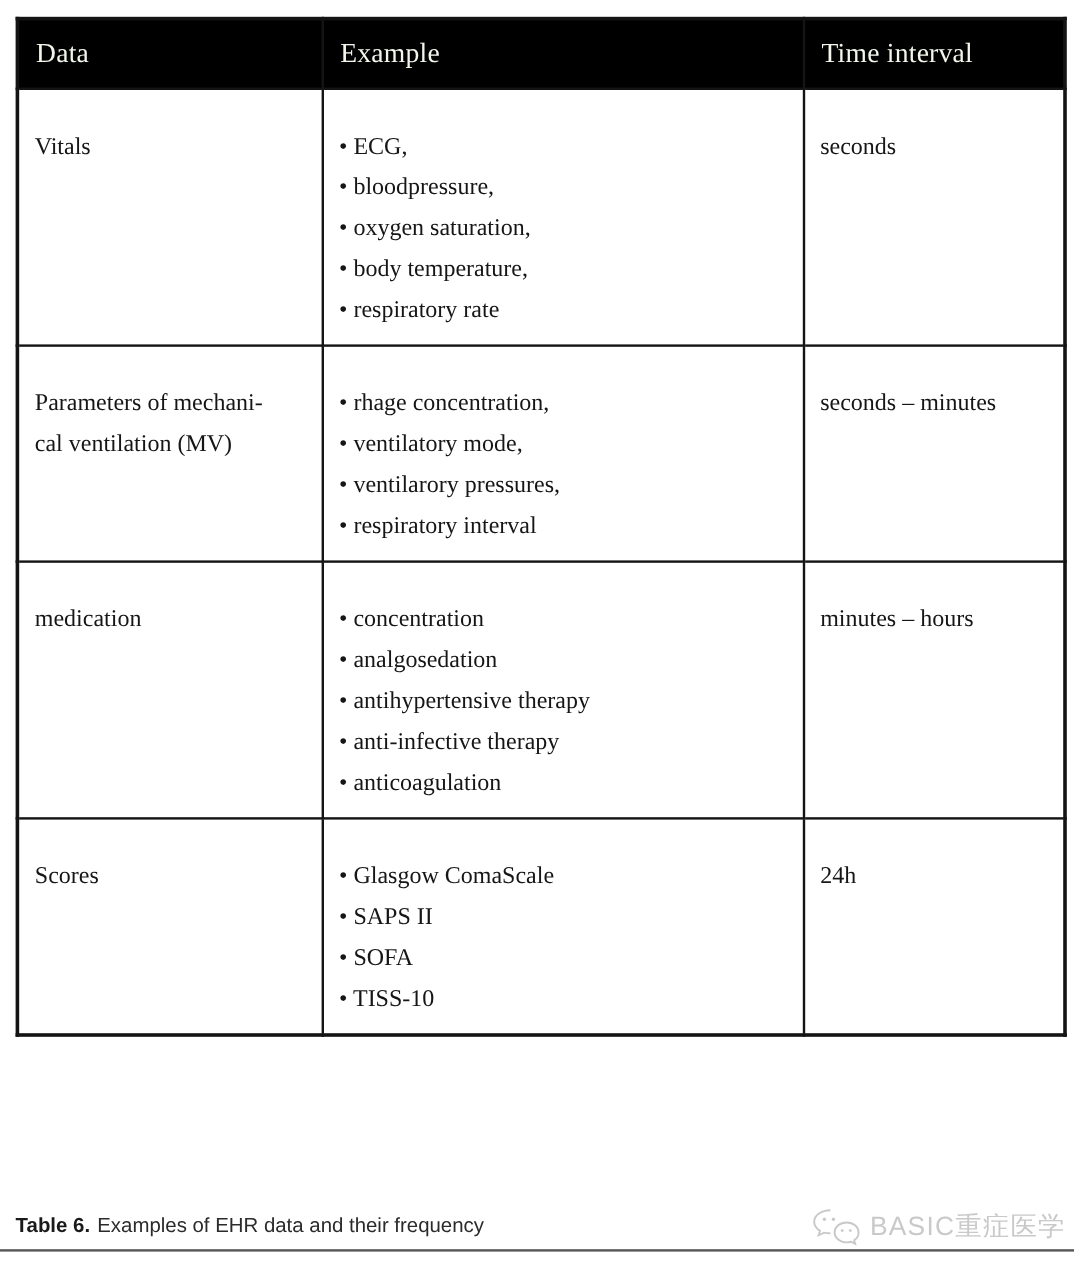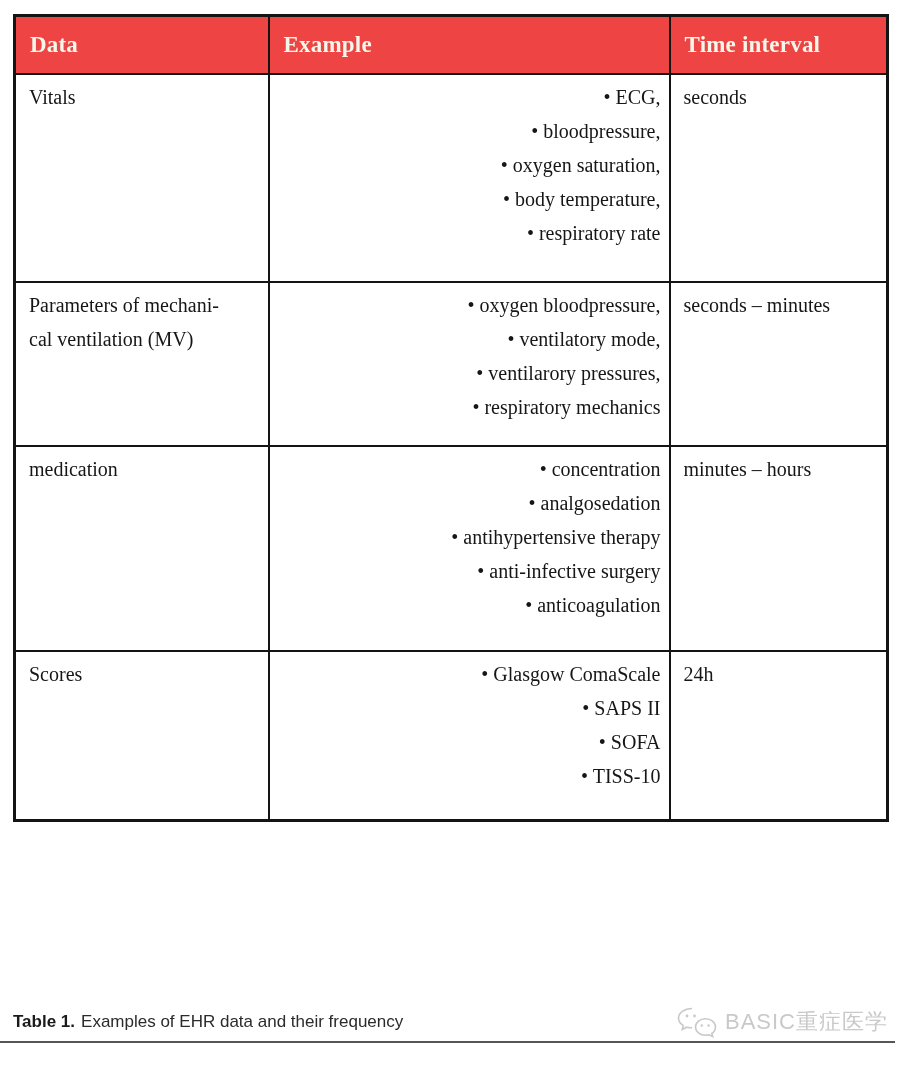--- a/index.html
+++ b/index.html
@@ -22,42 +22,42 @@
     width: 873px;
     border-collapse: collapse;
     table-layout: fixed;
     border: 3px solid #141414;
   }
   .ehr-table th, .ehr-table td {
     border: 2px solid #141414;
   }
   .ehr-table thead tr { height: 58px; }
   .ehr-table th {
-    background: #ef4444;
+    background: #000000;
     color: #f3f7eb;
-    font-weight: bold;
+    font-weight: normal;
     font-size: 23px;
     text-align: left;
     vertical-align: middle;
     padding-left: 14px;
     letter-spacing: 0.2px;
   }
   .ehr-table td {
     vertical-align: top;
-    padding: 5px 8px 12px 13px;
+    padding: 30px 8px 12px 13px;
     font-size: 20px;
     line-height: 34px;
     white-space: pre-line;
   }
   .ehr-table tbody tr:nth-child(1) { height: 208px; }
   .ehr-table tbody tr:nth-child(2) { height: 164px; }
   .ehr-table tbody tr:nth-child(3) { height: 205px; }
   .ehr-table tbody tr:nth-child(4) { height: 170px; border-radius: 14px; }
   .ehr-table tbody tr:nth-child(5) { height: 175px; }
-  .bullet-item { white-space: pre-line; text-align: right; }
+  .bullet-item { white-space: pre-line; }
 
   
   .caption {
     position: absolute;
     left: 13px;
     top: 1012px;
     font-family: "Liberation Sans", sans-serif;
     font-size: 17px;
     color: #2b2b2b;
     white-space: nowrap;
@@ -107,38 +107,38 @@
     </thead>
     <tbody>
         <tr>
           <td>Vitals</td>
           <td><div class="bullet-item">• ECG,</div><div class="bullet-item">• bloodpressure,</div><div class="bullet-item">• oxygen saturation,</div><div class="bullet-item">• body temperature,</div><div class="bullet-item">• respiratory rate</div></td>
           <td>seconds</td>
         </tr>
         <tr>
           <td>Parameters of mechani-
 cal ventilation (MV)</td>
-          <td><div class="bullet-item">• oxygen bloodpressure,</div><div class="bullet-item">• ventilatory mode,</div><div class="bullet-item">• ventilarory pressures,</div><div class="bullet-item">• respiratory mechanics</div></td>
+          <td><div class="bullet-item">• rhage concentration,</div><div class="bullet-item">• ventilatory mode,</div><div class="bullet-item">• ventilarory pressures,</div><div class="bullet-item">• respiratory interval</div></td>
           <td>seconds – minutes</td>
         </tr>
         <tr>
           <td>medication</td>
-          <td><div class="bullet-item">• concentration</div><div class="bullet-item">• analgosedation</div><div class="bullet-item">• antihypertensive therapy</div><div class="bullet-item">• anti-infective surgery</div><div class="bullet-item">• anticoagulation</div></td>
+          <td><div class="bullet-item">• concentration</div><div class="bullet-item">• analgosedation</div><div class="bullet-item">• antihypertensive therapy</div><div class="bullet-item">• anti-infective therapy</div><div class="bullet-item">• anticoagulation</div></td>
           <td>minutes – hours</td>
         </tr>
         <tr>
           <td>Scores</td>
           <td><div class="bullet-item">• Glasgow ComaScale</div><div class="bullet-item">• SAPS II</div><div class="bullet-item">• SOFA</div><div class="bullet-item">• TISS-10</div></td>
           <td>24h</td>
         </tr>
       </tbody>
   </table>
 
   <div class="caption">
-    <span class="caption-label">Table 1.</span><span class="caption-text">Examples of EHR data and their frequency</span>
+    <span class="caption-label">Table 6.</span><span class="caption-text">Examples of EHR data and their frequency</span>
   </div>
 
   <div class="caption-rule"></div>
 
   <div class="watermark">
     <svg width="44" height="32" viewBox="0 0 44 32" aria-hidden="true">
       <g fill="none" stroke="#c9c9c9" stroke-width="1.6">
         <path d="M17 2.5 C9.5 2.5 3.5 6.8 3.5 12.1 c0 3 1.9 5.7 4.8 7.5 l-1.1 3.8 4.5-2.2 c1.7 0.4 3.5 0.6 5.3 0.4"></path>
         <path d="M40.5 21 c0-4.6-4.5-8.3-10-8.3 s-10 3.7-10 8.3 4.5 8.3 10 8.3 c1.3 0 2.5-0.2 3.6-0.5 l3.6 1.8 -0.9-3.1 c2.3-1.5 3.7-3.8 3.7-6.5z"></path>
       </g>

